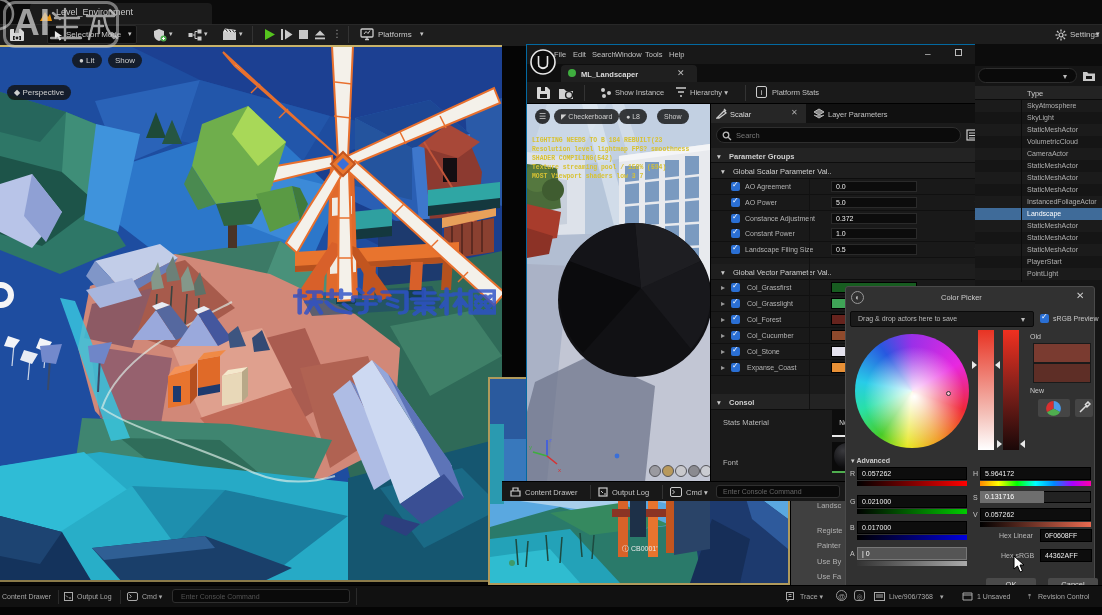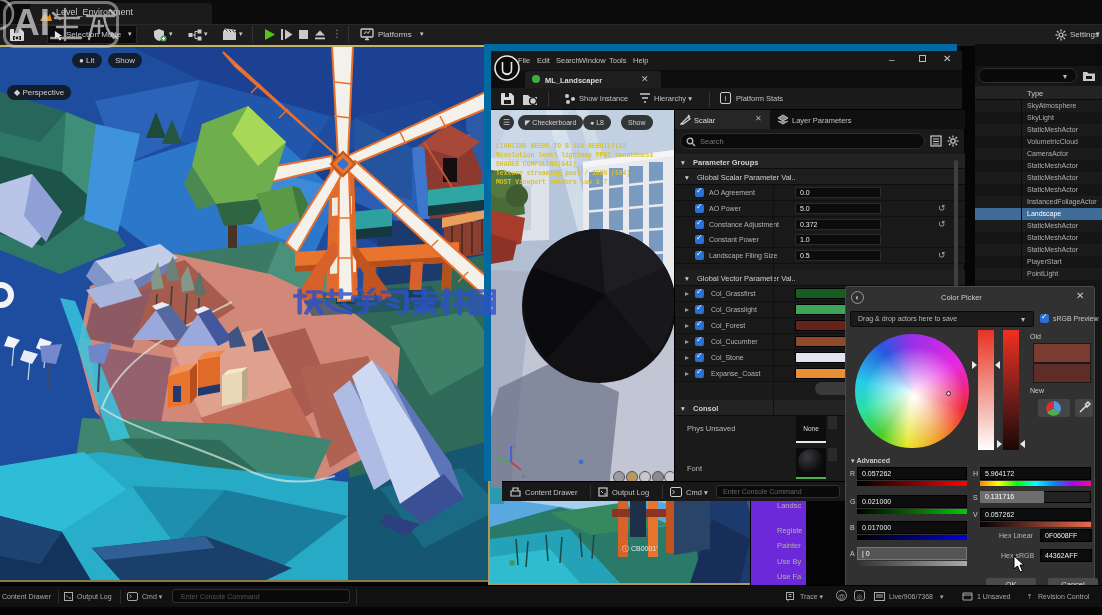--- a/index.html
+++ b/index.html
@@ -349,29 +349,29 @@
         <line x1="58" y1="182" x2="56" y2="156"></line>
           <line x1="70" y1="184" x2="72" y2="158"></line>
         <line x1="92" y1="178" x2="90" y2="154"></line>
           <line x1="102" y1="180" x2="104" y2="156"></line>
       </g>
       <circle cx="22" cy="184" r="3" fill="#3f9a6a"></circle>
       <text x="132" y="172" font-size="7" fill="#e8e8e8" font-family="Liberation Sans">ⓘ CB0001'</text>
     </svg>
   </div>
 
-  <div class="abs" style="left:750px;top:497px;width:56px;height:88px;background:#6d28d9;border-left:1px solid #000;">
+  <div class="abs" style="left:790px;top:497px;width:56px;height:88px;background:#404040;border-left:1px solid #000;">
     <div class="abs row-label" style="left:26px;top:4px;">Landsc</div>
     <div class="abs row-label" style="left:26px;top:29px;">Registe</div>
     <div class="abs row-label" style="left:26px;top:44px;">Painter</div>
     <div class="abs row-label" style="left:26px;top:60px;">Use By</div>
     <div class="abs row-label" style="left:26px;top:75px;text-align:right;">Use Fa</div>
   </div>
 
-  <div id="mlwin" class="abs" style="left:484px;top:44px;width:473px;height:437px;background:#161616;border:7px solid #0369a1;font-size:7.5px;color:#c0c0c0;">
+  <div id="mlwin" class="abs" style="left:526px;top:44px;width:473px;height:437px;background:#161616;border:1px solid #0369a1;font-size:7.5px;color:#c0c0c0;">
 
     <div class="abs" style="left:0;top:0;width:471px;height:19px;background:#181818;"></div>
     <div class="abs" style="left:27px;top:5px;">File</div>
     <div class="abs" style="left:46px;top:5px;">Edit</div>
     <div class="abs" style="left:65px;top:5px;">Search</div>
     <div class="abs" style="left:88px;top:5px;">Window</div>
     <div class="abs" style="left:118px;top:5px;">Tools</div>
     <div class="abs" style="left:142px;top:5px;">Help</div>
     <div class="abs" style="left:398px;top:3px;width:11px;height:11px;color:#bbb;font-size:10px;">–</div>
     <div class="abs" style="left:428px;top:4px;width:7px;height:7px;border:1.2px solid #bbb;"></div>
@@ -598,21 +598,21 @@
           <span class="ar">▸</span>
           <span class="cb"></span>
           <span class="lb" style="left:36px;">Expanse_Coast</span>
           <span class="sw" style="background:#e89036;"></span>
         </div>
       <div class="abs" style="left:140px;top:272px;width:62px;height:13px;background:#3a3a3a;border-radius:7px;"></div>
 
       <div class="abs" style="left:0;top:290px;width:290px;height:16px;background:#232323;border-bottom:1px solid #0d0d0d;"></div>
       <div class="abs" style="left:6px;top:294px;color:#ccc;">▾</div>
       <div class="abs" style="left:18px;top:294px;color:#cfcfcf;font-weight:bold;">Consol</div>
-      <div class="abs" style="left:12px;top:314px;color:#b8b8b8;">Phys Unsaved</div>
+      <div class="abs" style="left:12px;top:314px;color:#b8b8b8;">Stats Material</div>
       <div class="abs" style="left:121px;top:306px;width:30px;height:27px;background:#0d0d0d;border-bottom:2px solid #e8e8e8;color:#ddd;font-size:6.5px;text-align:center;line-height:25px;">None</div>
       <div class="abs" style="left:153px;top:306px;width:9px;height:13px;background:#2a2a2a;"></div>
       <div class="abs" style="left:12px;top:354px;color:#b8b8b8;">Font</div>
       <div class="abs" style="left:121px;top:338px;width:30px;height:31px;background:#0a0a0a;border-bottom:2.5px solid #4fae4f;"></div>
       <div class="abs" style="left:123px;top:339px;width:26px;height:26px;border-radius:50%;background:radial-gradient(circle at 35% 30%,#3a3a3e,#0c0c0e 65%);"></div>
       <div class="abs" style="left:153px;top:338px;width:9px;height:13px;background:#2a2a2a;"></div>
 
       <div class="abs" style="left:279px;top:50px;width:4px;height:370px;background:#3e3e3e;border-radius:2px;"></div>
 
       <div class="abs" style="left:98px;top:75px;width:1px;height:230px;background:#111;"></div>

